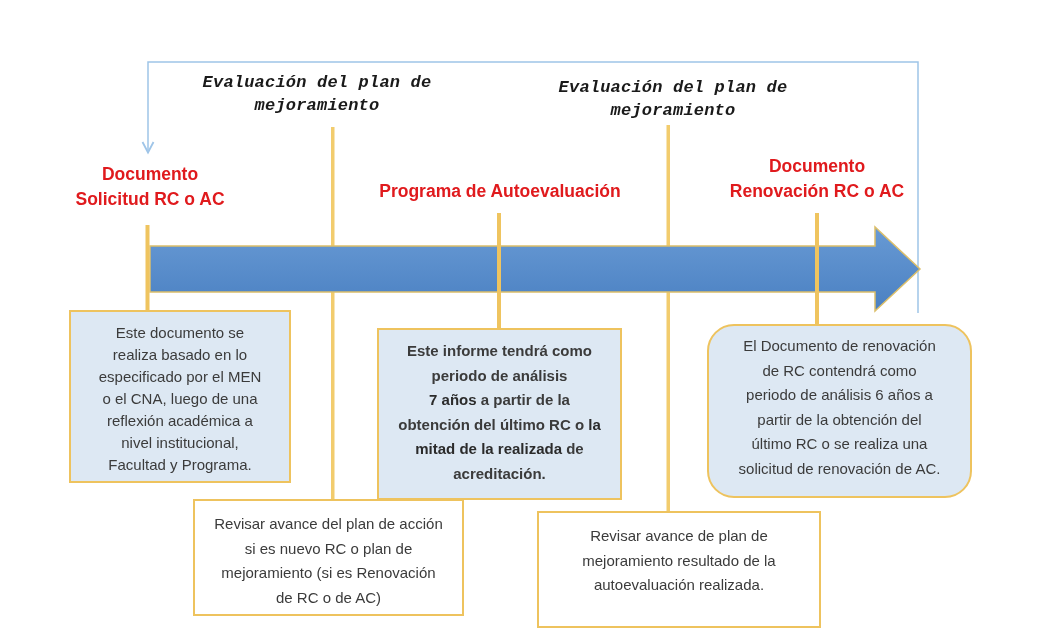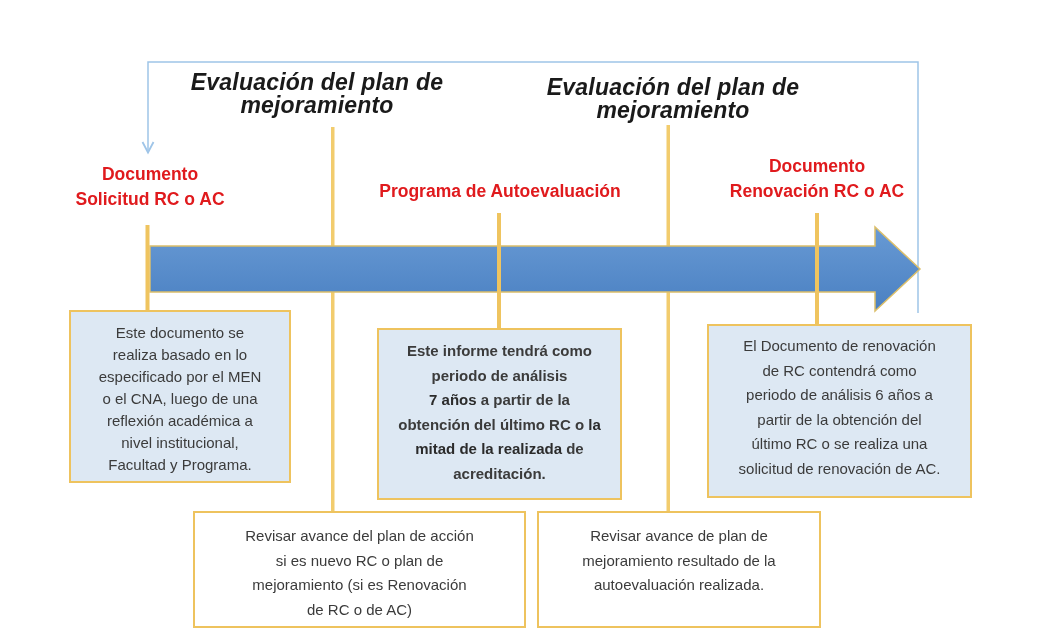--- a/index.html
+++ b/index.html
@@ -17,26 +17,27 @@
   }
   #gfx {
     position: absolute;
     left: 0; top: 0;
   }
   .txt {
     position: absolute;
     text-align: center;
   }
   .header {
-    font-size: 23px;
+    font-size: 17px;
     font-weight: bold;
     font-style: italic;
     color: #1a1a1a;
     line-height: 23px;
     letter-spacing: 0.2px;
+    font-family: Liberation Mono, monospace;
   }
   .milestone {
     font-size: 17.5px;
     font-weight: bold;
     color: #e01a1d;
     line-height: 25px;
   }
   .callout {
     position: absolute;
     box-sizing: border-box;
@@ -78,18 +79,18 @@
 
   <div class="txt header" style="left:185px; top:71px; width:264px;">Evaluación del plan de<br>mejoramiento</div>
   <div class="txt header" style="left:541px; top:76px; width:264px;">Evaluación del plan de<br>mejoramiento</div>
 
   <div class="txt milestone" style="left:30px; top:162px; width:240px;">Documento<br>Solicitud RC o AC</div>
   <div class="txt milestone" style="left:360px; top:179px; width:280px;">Programa de Autoevaluación</div>
   <div class="txt milestone" style="left:687px; top:154px; width:260px;">Documento<br>Renovación RC o AC</div>
 
   <div class="callout blue" style="left:45px; top:310px; width:222px; height:173px; padding-top:10px; line-height:22px;margin-left:24px;">Este documento se<br>realiza basado en lo<br>especificado por el MEN<br>o el CNA, luego de una<br>reflexión académica a<br>nivel institucional,<br>Facultad y Programa.</div>
   <div class="callout blue" style="left:377px; top:328px; width:245px; height:172px; padding-top:9px;font-weight:bold;">Este informe tendrá como<br>periodo de análisis<br><b>7 años</b> a partir de la<br>obtención del último RC o <b>la</b><br><b>mitad de la realizada</b> de<br>acreditación.</div>
-  <div class="callout blue" style="left:707px; top:324px; width:265px; height:174px; padding-top:8px;">El Documento de renovación<br>de RC contendrá como<br>periodo de análisis 6 años a<br>partir de la obtención del<br>último RC o se realiza una<br>solicitud de renovación de AC.</div>
+  <div class="callout blue" style="left:707px; top:324px; width:265px; height:174px; padding-top:8px;border-radius:27px;">El Documento de renovación<br>de RC contendrá como<br>periodo de análisis 6 años a<br>partir de la obtención del<br>último RC o se realiza una<br>solicitud de renovación de AC.</div>
 
-  <div class="callout white" style="left:193px; top:511px; width:333px; height:117px; padding-top:11px;">Revisar avance del plan de acción<br>si es nuevo RC o plan de<br>mejoramiento (si es Renovación<br>de RC o de AC)</div>
+  <div class="callout white" style="left:193px; top:499px; width:271px; height:117px; padding-top:11px;">Revisar avance del plan de acción<br>si es nuevo RC o plan de<br>mejoramiento (si es Renovación<br>de RC o de AC)</div>
   <div class="callout white" style="left:537px; top:511px; width:284px; height:117px; padding-top:11px;">Revisar avance de plan de<br>mejoramiento resultado de la<br>autoevaluación realizada.</div>
 
 </div>
 
 </body></html>

